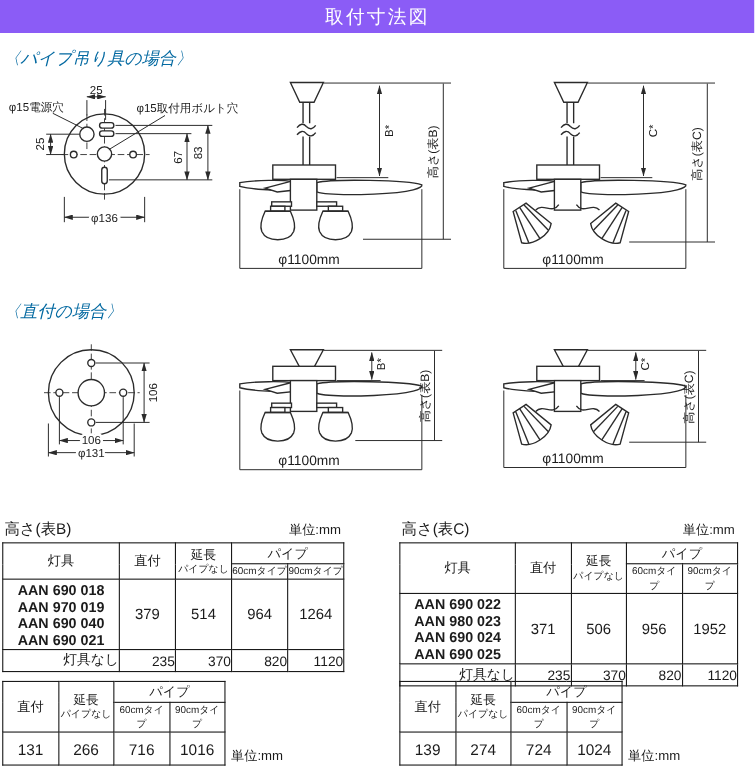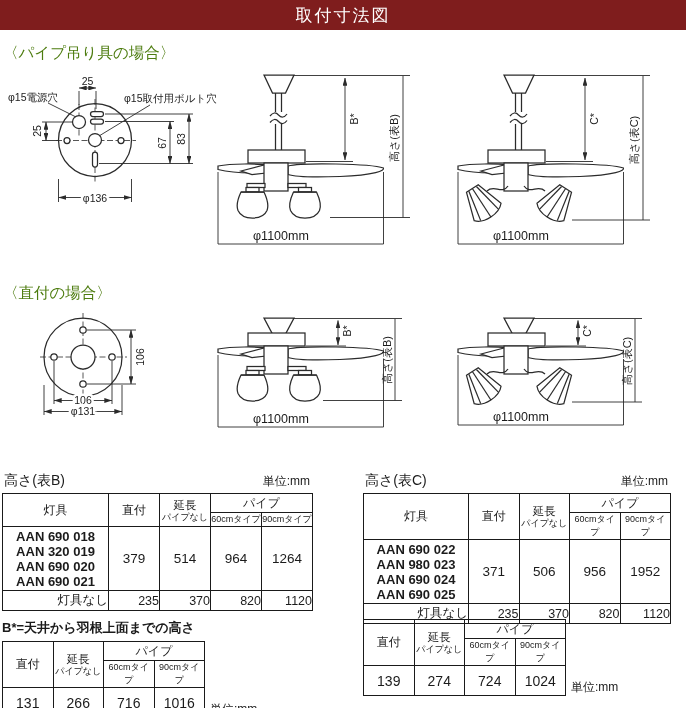--- a/index.html
+++ b/index.html
@@ -1,25 +1,25 @@
 <!DOCTYPE html>
 <html><head>
 <meta charset="utf-8">
 <style>
   html,body{margin:0;padding:0;background:#fff;}
   .page{position:relative;width:686px;height:708px;background:#fff;overflow:hidden;
         font-family:"Liberation Sans","DejaVu Sans",sans-serif;color:#1b1b1b;}
   
-  .topbar{position:absolute;left:0;top:0;width:686px;height:30px;background:#7f1d1d;
+  .topbar{position:absolute;left:0;top:0;width:686px;height:30px;background:#8b5cf6;
           display:flex;align-items:center;justify-content:center;}
   .topbar span{color:#fff;font-size:17px;letter-spacing:2px;}
   
-  .sechead{position:absolute;font-size:15.5px;color:#4d7c0f;white-space:nowrap;}
+  .sechead{position:absolute;font-size:15.5px;color:#0369a1;white-space:nowrap;font-style:italic;}
   #sec1{left:3px;top:43px;}
-  #sec2{left:3px;top:283px;}
+  #sec2{left:3px;top:273px;}
   
   svg.diagram{position:absolute;left:0;top:0;width:686px;height:470px;}
   .draw{stroke:#2b2b2b;stroke-width:1.25;fill:none;}
   .solid{fill:#fff;}
   .ext{stroke-width:0.9;}
   .dim{stroke-width:0.9;}
   .dash{stroke-dasharray:6 2.5;stroke-width:0.8;}
   svg text{fill:#1b1b1b;stroke:none;font-size:10.5px;text-anchor:middle;
            font-family:"Liberation Sans","DejaVu Sans",sans-serif;}
   svg text.rot{dominant-baseline:central;}
@@ -246,22 +246,22 @@
         </th>
         <th colspan="2">パイプ</th>
       </tr>
       <tr class="h2">
         <th class="sm">60cmタイプ</th>
         <th class="sm">90cmタイプ</th>
       </tr>
       <tr class="models">
         <td class="mod">
           <div>AAN 690 018</div>
-          <div>AAN 320 019</div>
-          <div>AAN 690 020</div>
+          <div>AAN 970 019</div>
+          <div>AAN 690 040</div>
           <div>AAN 690 021</div>
         </td>
         <td class="val">379</td>
         <td class="val">514</td>
         <td class="val">964</td>
         <td class="val">1264</td>
       </tr>
       <tr class="nolight">
         <td>灯具なし</td>
         <td class="val">235</td>
@@ -317,21 +317,20 @@
         <td class="val">235</td>
         <td class="val">370</td>
         <td class="val">820</td>
         <td class="val">1120</td>
       </tr>
     </tbody>
       </table>
   </div>
 
   <div class="tablewrap" style="left:2px;top:619px;width:300px;">
-    <div class="subtitle">B*=天井から羽根上面までの高さ</div>
     <div class="subrow">
       <table class="dim sub">
         <colgroup>
             <col style="width:50.5px">
             <col style="width:50.5px">
             <col style="width:50.5px">
             <col style="width:50.5px">
           </colgroup>
         <tbody>
             <tr class="h1">

